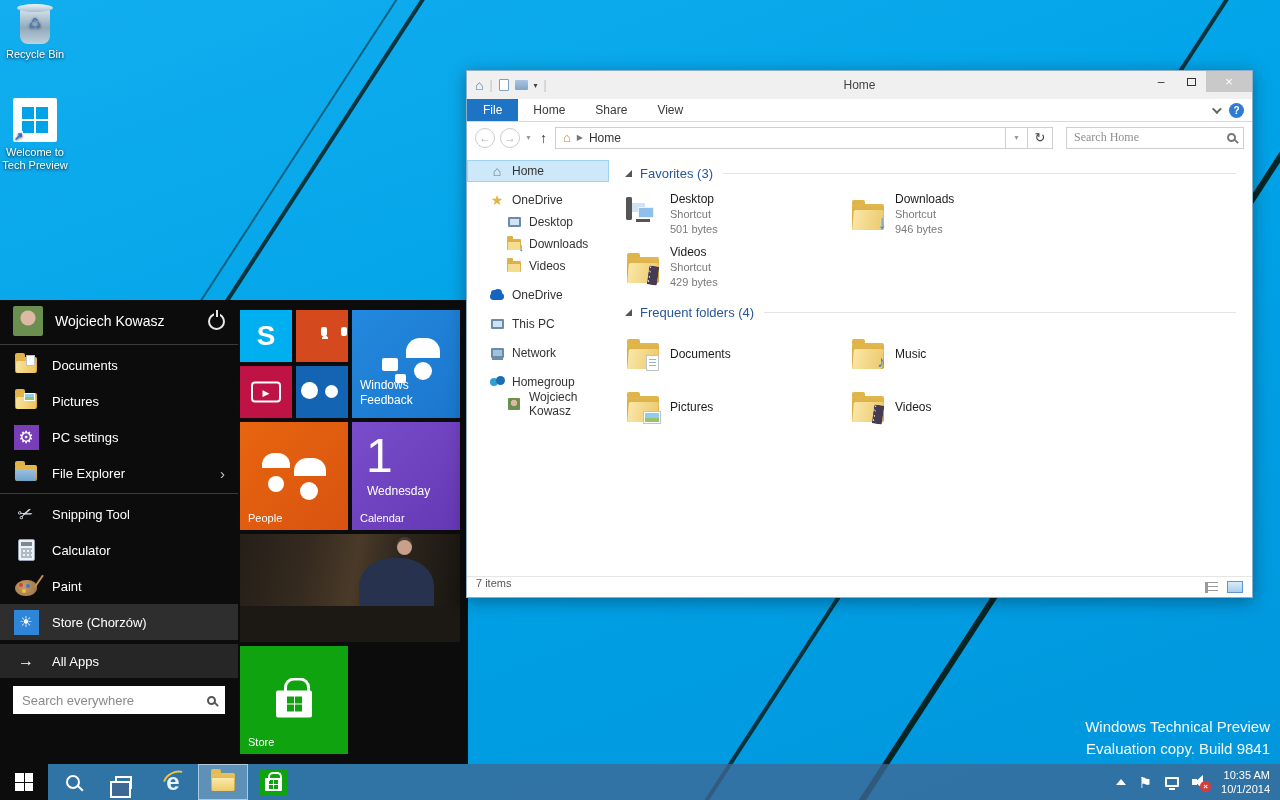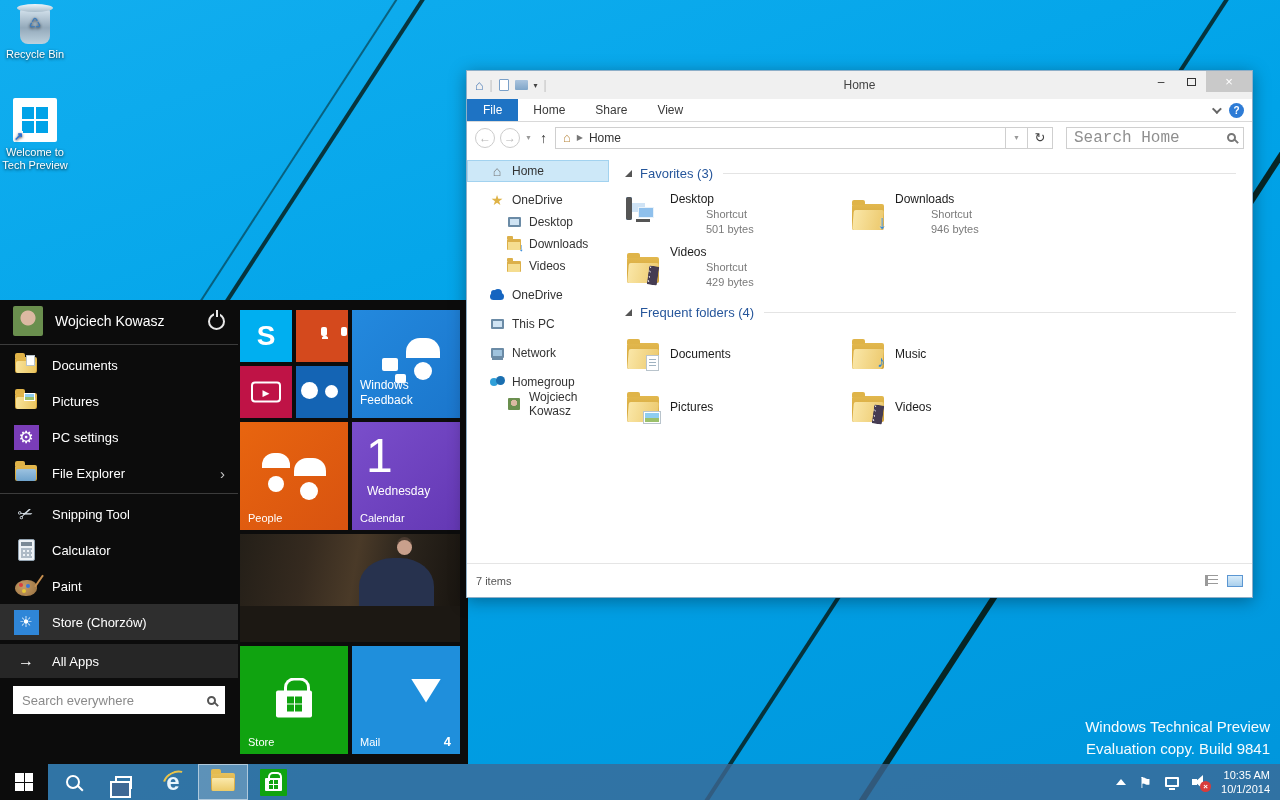--- a/index.html
+++ b/index.html
@@ -146,21 +146,21 @@
   .circ { width:20px; height:20px; border:1px solid #ccc; border-radius:50%; color:#b5b5b5; display:grid; place-items:center; font-size:12px; line-height:1; flex:0 0 20px; }
   .tiny-dd { font-size:7px; color:#999; }
   .up-ar { font-size:14px; color:#333; margin:0 3px; }
   .addrgroup { display:flex; flex:1; height:22px; }
   .addrbox { flex:1; border:1px solid #cfcfcf; display:flex; align-items:center; padding:0 7px; font-size:12px; color:#333; gap:6px; }
   .a-home { color:#b8873e; font-size:13px; }
   .a-sep { color:#777; font-size:8px; }
   .addr-dd { width:22px; border:1px solid #cfcfcf; border-left:none; display:grid; place-items:center; }
   .refresh { width:25px; border:1px solid #cfcfcf; border-left:none; display:grid; place-items:center; color:#444; font-size:13px; }
   .esearch { width:178px; border:1px solid #cfcfcf; height:22px; margin-left:8px; display:flex; align-items:center; padding:0 7px; }
-  .esearch input { flex:1; border:none; outline:none; font-size:16px; color:#000000; font-family:Liberation Mono, monospace; min-width:0; }
+  .esearch input { flex:1; border:none; outline:none; font-size:12px; color:#000000; font-family:Liberation Serif, serif; min-width:0; }
   .esearch input::placeholder { color:#8f8f8f; }
   .mag.gray { border-color:#777; }
   .mag.gray::after { background:#777; }
 
   .ebody { position:absolute; top:83px; bottom:21px; left:0; right:0; display:flex; }
   .enav { width:142px; padding-top:6px; font-size:12px; color:#333; }
   .nitem { display:flex; align-items:center; height:22px; padding-left:22px; }
   .nitem.child { padding-left:39px; }
   .nitem.root { margin-top:7px; }
   .nitem.first { margin-top:0; }
@@ -186,38 +186,38 @@
   .econtent { flex:1; padding:8px 16px 0 16px; }
   .ghead { display:flex; align-items:center; margin:4px 0 9px; }
   .gtri { width:0; height:0; border-bottom:7px solid #555; border-left:7px solid transparent; margin-right:8px; }
   .gtitle { color:#26569b; font-size:13px; }
   .gline { flex:1; height:1px; background:#e4e4e4; margin-left:10px; }
   .ggrid { display:grid; grid-template-columns:225px 225px; row-gap:3px; margin-bottom:12px; }
   .fitem { display:flex; height:50px; }
   .fitem.centered { align-items:center; height:50px; }
   .ibox { width:36px; display:flex; align-items:center; justify-content:center; flex:0 0 36px; }
   .meta { margin-left:9px; font-size:12px; color:#1c1c1c; line-height:15px; padding-top:2px; }
-  .meta .sub { color:#7a7a7a; font-size:11px;margin-left:36px; }
+  .meta .sub { color:#7a7a7a; font-size:11px; }
   .meta.onlyname { padding-top:0; }
   .i-desk { position:relative; width:34px; height:30px; }
   .i-desk .scr { width:34px; height:24px; background:#3f7ec2; border:3px solid #555; border-radius:2px; position:relative; }
   .i-desk .scr::before { content:""; position:absolute; left:3px; top:3px; width:13px; height:9px; background:#cfe3f5; }
   .i-desk .scr::after { content:""; position:absolute; left:9px; top:7px; width:14px; height:9px; background:#8fc0ec; border:1px solid #e8f2fa; }
   .i-desk .stand { display:block; width:14px; height:3px; background:#555; margin:1px auto 0; }
   .f34 { position:relative; width:32px; height:26px; margin-top:3px; }
   .f34 .bk { position:absolute; inset:0; background:linear-gradient(#e2b84e,#cf9f36); border-radius:2px; }
   .f34 .bk::before { content:""; position:absolute; top:-4px; left:0; width:13px; height:5px; background:#dfb449; border-radius:2px 2px 0 0; }
   .f34 .fr { position:absolute; left:1px; right:1px; bottom:0; height:20px; background:linear-gradient(100deg,#fae7a8,#ecc96d); border-radius:2px; transform:skewX(-5deg); }
   .ov-dl { position:absolute; right:-3px; bottom:-4px; color:#2f86d8; font-size:19px; font-weight:bold; text-shadow:0 0 2px #fff; }
   .ov-film { position:absolute; right:1px; bottom:-2px; width:10px; height:19px; background:#463c52; border-radius:1px; transform:rotate(8deg); background-image:repeating-linear-gradient(180deg, rgba(255,255,255,.85) 0 2px, transparent 2px 5px); background-size:2px 100%, 2px 100%; background-position:left, right; background-repeat:no-repeat; box-shadow:inset 0 0 0 1px #463c52; }
   .ov-page { position:absolute; right:0; bottom:-2px; width:13px; height:16px; background:#fff; border:1px solid #b9c4cc; }
   .ov-page::before { content:""; position:absolute; inset:3px 2px; background:repeating-linear-gradient(#9fb2c0 0 1px, transparent 1px 3px); }
   .ov-note { position:absolute; right:-1px; bottom:-2px; color:#2f86d8; font-size:16px; }
   .ov-pic { position:absolute; right:-1px; bottom:-1px; width:16px; height:11px; background:linear-gradient(#8ecdf0 0 55%, #9bc06a 55%); border:1px solid #fff; box-shadow:0 0 0 1px #b9c4cc; }
-  .estatus { position:absolute; left:0; right:0; bottom:0; height:34px; border-top:1px solid #e5e5e5; display:flex; align-items:center; font-size:11px; color:#555; padding:0 9px; background:#fff; }
+  .estatus { position:absolute; left:0; right:0; bottom:0; height:21px; border-top:1px solid #e5e5e5; display:flex; font-size:11px; color:#555; padding:0 9px; background:#fff; }
   .sright { margin-left:auto; display:flex; gap:9px; align-items:center; }
   .v-list { width:13px; height:11px; background:repeating-linear-gradient(180deg,#9a9a9a 0 1px,transparent 1px 4px); border-left:3px solid #9a9a9a; }
   .v-thumb { width:16px; height:12px; border:1px solid #5b96d2; background:linear-gradient(#d8ecfa,#aacfec); }
 
   
   #taskbar { position:absolute; left:0; right:0; bottom:0; height:36px; background:rgba(62,104,148,.78); display:flex; align-items:center; }
   .startbtn { width:48px; height:36px; background:#0c0c0c; display:grid; place-items:center; }
   .tbtn { width:50px; height:36px; display:grid; place-items:center; position:relative; }
   .tbtn.active { background:rgba(255,255,255,.22); box-shadow:inset 0 0 0 1px rgba(255,255,255,.5); }
   .tb-mag { width:14px; height:14px; border:2px solid #fff; border-radius:50%; position:relative; }
@@ -404,25 +404,20 @@
         <span class="cicon bag" style="top:44%;">
           <span class="winlogo green">
               <span></span>
               <span></span>
               <span></span>
               <span></span>
             </span>
         </span>
         <span class="lbl">Store</span>
       </div>
-      <div class="tile" id="t-mail">
-        <span class="cicon env" style="top:44%;"></span>
-        <span class="lbl">Mail</span>
-        <span class="badge">4</span>
-      </div>
     </div>
   </div>
 
   <div id="explorer">
     <div class="titlebar">
       <div class="qat">
         <span class="q-home">⌂</span>
         <span class="qsep">|</span>
         <span class="q-doc"></span>
         <span class="q-fold"></span>

